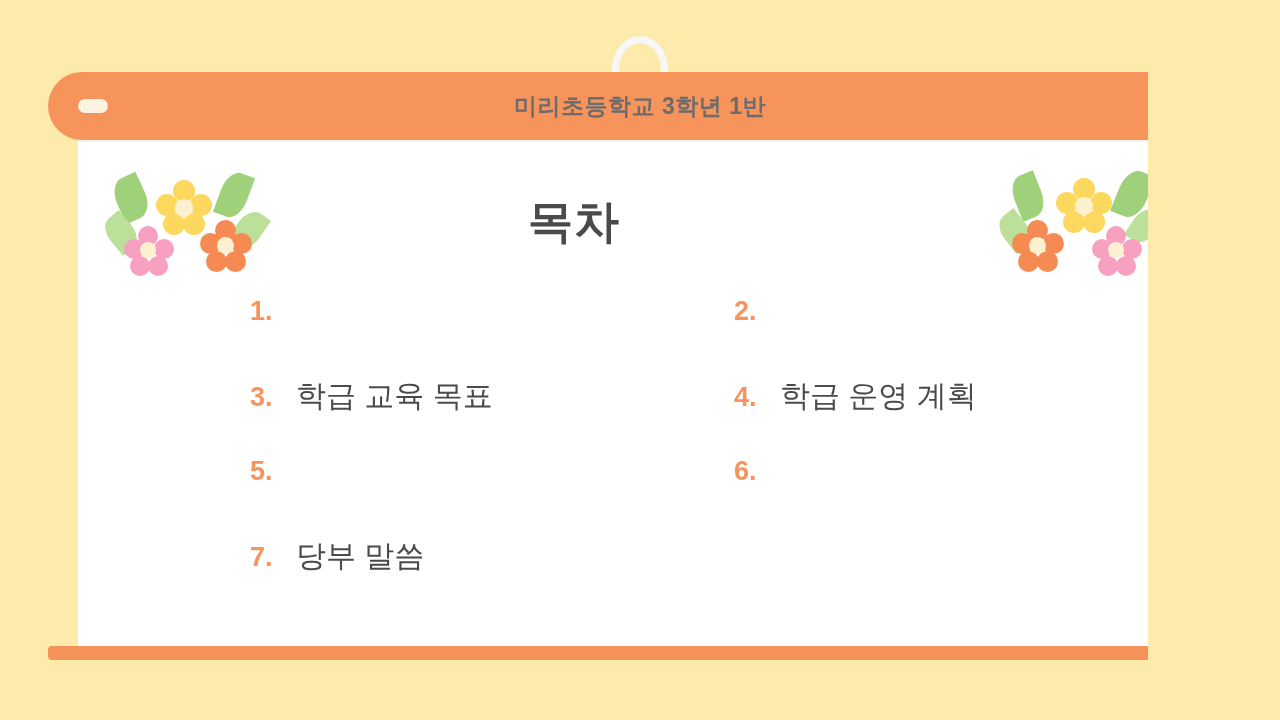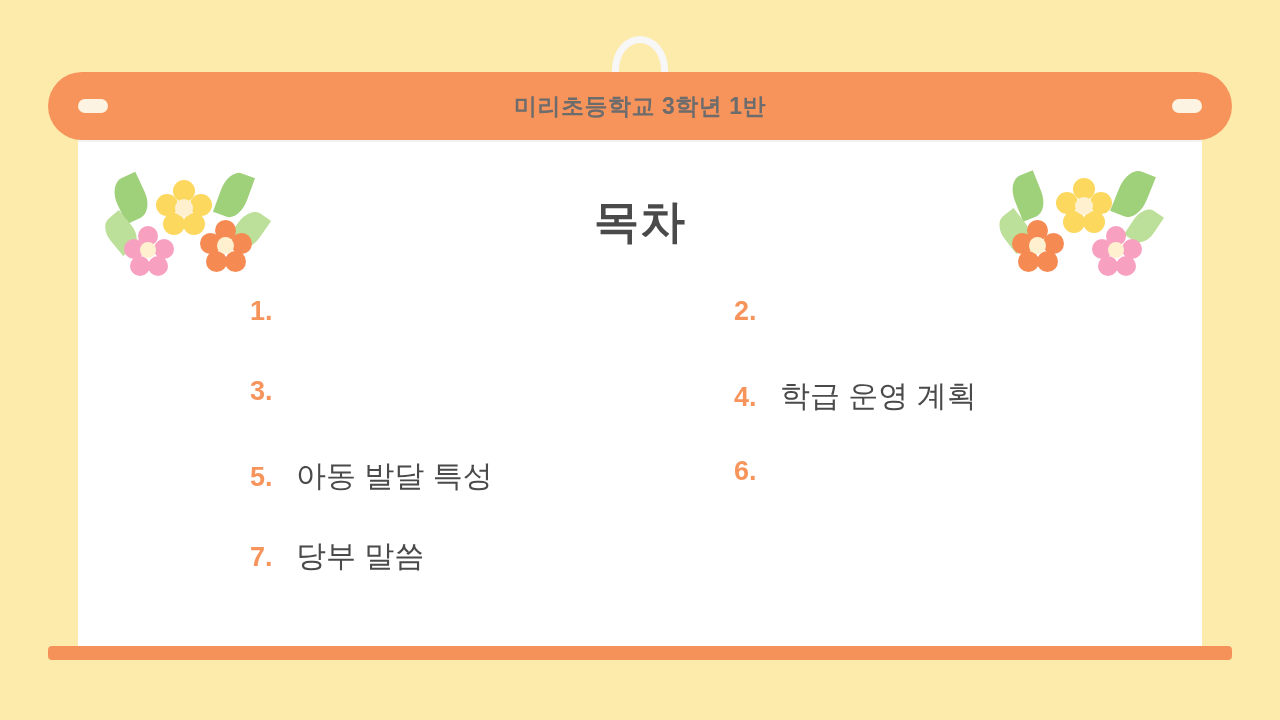--- a/index.html
+++ b/index.html
@@ -9,21 +9,21 @@
   body {
     width: 1280px;
     height: 720px;
     overflow: hidden;
     font-family: "Liberation Sans", sans-serif;
     background: #fdebac;
   }
 
   .slide {
     position: relative;
-    width: 1280px;
+    width: 1148px;
     height: 720px;
     background: #fdebac;
     overflow: hidden;
   }
 
   
   .hook {
     position: absolute;
     left: 612px;
     top: 36px;
@@ -258,28 +258,28 @@
 
   <div class="toc">
     <div class="toc-item">
       <span class="toc-num">1.</span>
     </div>
     <div class="toc-item">
       <span class="toc-num">2.</span>
     </div>
     <div class="toc-item">
       <span class="toc-num">3.</span>
+      <span class="toc-label">학급 교육 목표</span>
     </div>
     <div class="toc-item">
       <span class="toc-num">4.</span>
       <span class="toc-label">학급 운영 계획</span>
     </div>
     <div class="toc-item">
       <span class="toc-num">5.</span>
-      <span class="toc-label">아동 발달 특성</span>
     </div>
     <div class="toc-item">
       <span class="toc-num">6.</span>
     </div>
     <div class="toc-item">
       <span class="toc-num">7.</span>
       <span class="toc-label">당부 말씀</span>
     </div>
     <div class="toc-item"></div>
   </div>

